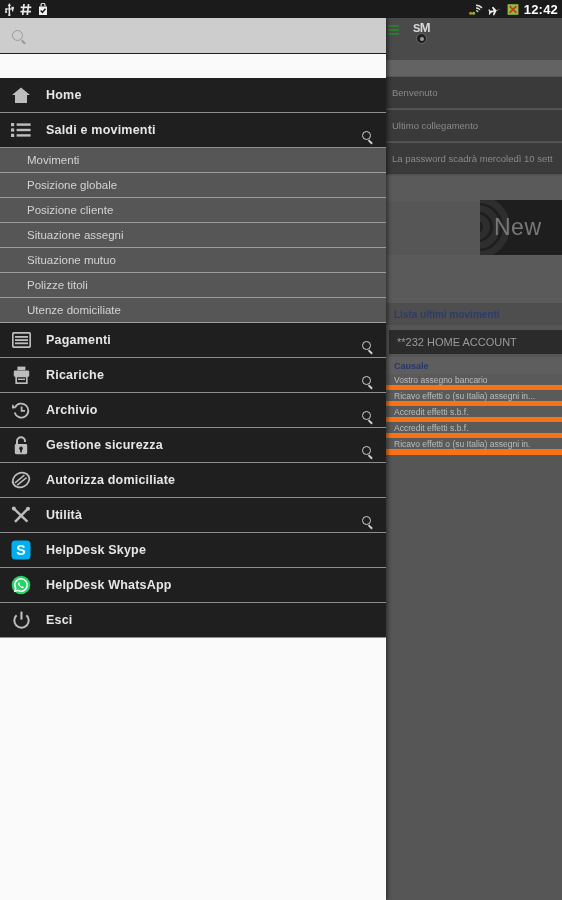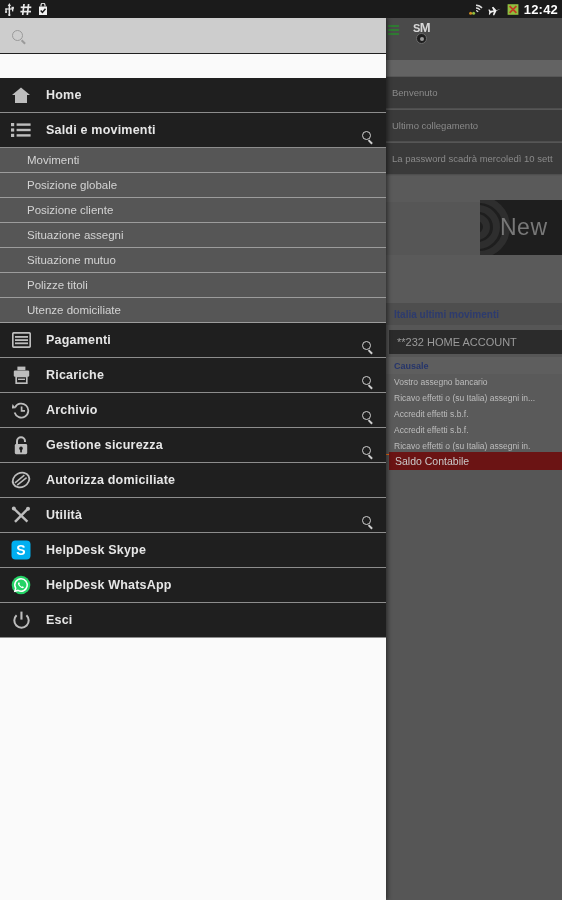--- a/index.html
+++ b/index.html
@@ -69,21 +69,21 @@
     background:#1e1e1e; overflow:hidden;
   }
   #promo-banner .arc {
     position:absolute; border:7px solid #2e2e2e; border-radius:50%;
     left:-16px;
   }
   #promo-banner .a1 { width:26px; height:26px; top:14px; }
   #promo-banner .a2 { width:44px; height:44px; top:5px; left:-24px; }
   #promo-banner .a3 { width:62px; height:62px; top:-4px; left:-32px; }
   #promo-text {
-    position:absolute; left:20px; top:14px; color:#787878;
+    position:absolute; left:14px; top:14px; color:#787878;
     font-size:23px; letter-spacing:.5px;
   }
 
   #app-gap2 { position:absolute; left:386px; top:255px; width:176px; height:48px; background:#5a5a5a; }
 
   #lista-header {
     position:absolute; left:386px; top:303px; width:176px; height:22px;
     background:#4e4e4e; display:flex; align-items:center; padding-left:8px;
     color:#2d3b6e; font-size:10px; font-weight:bold;
   }
@@ -92,21 +92,21 @@
     background:#2b2b2b; display:flex; align-items:center; padding-left:8px;
     color:#9a9a9a; font-size:11px;
   }
   #causale-header {
     position:absolute; left:386px; top:357px; width:176px; height:17px;
     background:#5e5e5e; display:flex; align-items:center; padding-left:8px;
     color:#26356b; font-size:9px; font-weight:bold;
   }
   .txn-row {
     position:absolute; left:386px; width:176px; height:17px;
-    background:#5a5a5a; border-bottom:1px solid #f97316;
+    background:#5a5a5a; border-bottom:6px solid #f97316;
     display:flex; align-items:center; padding-left:8px;
     color:#bdbdbd; font-size:8.5px; white-space:nowrap; overflow:hidden;
   }
   #saldo-row {
     position:absolute; left:389px; top:452px; width:173px; height:18px;
     background:#6b1414; display:flex; align-items:center; padding-left:6px;
     color:#c9c9c9; font-size:10.5px;
   }
   #app-bottom { position:absolute; left:386px; top:470px; width:176px; height:430px; background:#565656; }
 
@@ -196,31 +196,30 @@
 
   <div id="promo-banner">
     <div class="arc a1"></div>
     <div class="arc a2"></div>
     <div class="arc a3"></div>
     <div id="promo-text">New</div>
   </div>
 
   <div id="app-gap2"></div>
 
-  <div id="lista-header">Italia ultimi movimenti</div>
+  <div id="lista-header">Lista ultimi movimenti</div>
   <div id="account-header">**232 HOME ACCOUNT</div>
   <div id="causale-header">Causale</div>
 
   <div class="txn-row" style="top:374px">Vostro assegno bancario</div>
   <div class="txn-row" style="top:390px">Ricavo effetti o (su Italia) assegni in...</div>
   <div class="txn-row" style="top:406px">Accredit effetti s.b.f.</div>
   <div class="txn-row" style="top:422px">Accredit effetti s.b.f.</div>
   <div class="txn-row" style="top:438px">Ricavo effetti o (su Italia) assegni in.</div>
 
-  <div id="saldo-row">Saldo Contabile</div>
   <div id="app-bottom"></div>
 </div>
 
 <div id="status-bar" style="z-index:30">
   <div class="sb-left">
     <span class="sb-ico">
       <svg width="11" height="13" viewBox="0 0 11 13">
           <g fill="#e8e8e8">
         <rect x="4.6" y="3" width="1.5" height="9"></rect>
         <circle cx="5.35" cy="12" r="1.1"></circle>

